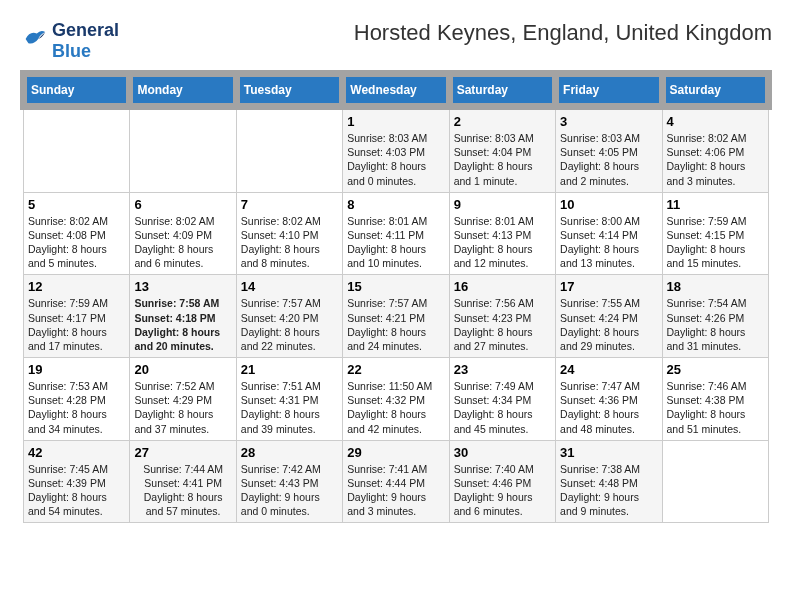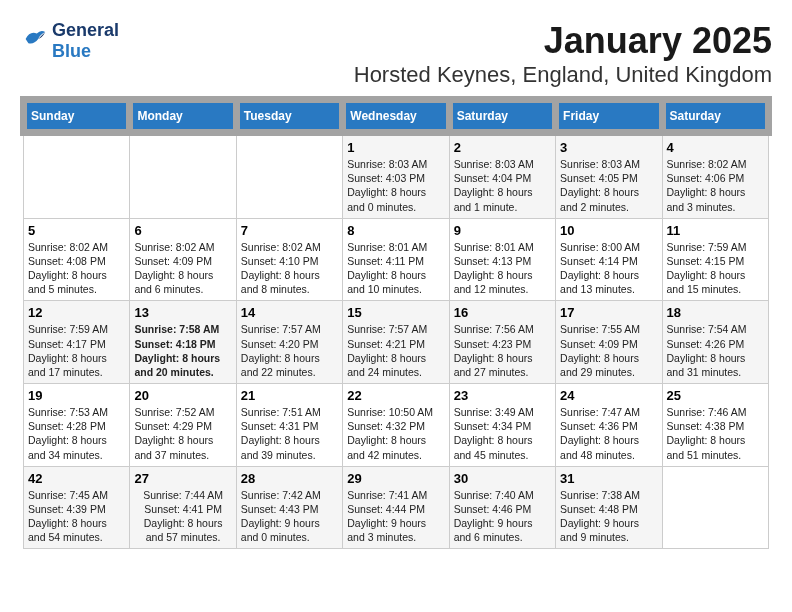--- a/index.html
+++ b/index.html
@@ -104,21 +104,20 @@
         <path d="M8,20 Q14,8 24,12 Q30,6 36,10 Q28,14 26,20 Q20,28 12,26 Z" fill="#2979c2"></path>
         <path d="M26,20 Q32,18 36,10 Q30,16 26,20Z" fill="#1a3a6b"></path>
       </svg>
     </div>
     <div class="logo-lines">
       <span class="logo-general">General</span>
       <span class="logo-blue">Blue</span>
     </div>
   </div>
   <div class="title-block">
-    <h1>January 2025</h1>
     <h2>Horsted Keynes, England, United Kingdom</h2>
   </div>
 </div>
 
 <table>
   <thead>
     <tr id="header-row">
         <th>Sunday</th>
         <th>Monday</th>
         <th>Tuesday</th>
@@ -245,21 +244,21 @@
         <td>
           <div class="day-num">16</div>
           <div class="day-info" style="white-space: pre-line;">Sunrise: 7:56 AM
 Sunset: 4:23 PM
 Daylight: 8 hours
 and 27 minutes.</div>
         </td>
         <td>
           <div class="day-num">17</div>
           <div class="day-info" style="white-space: pre-line;">Sunrise: 7:55 AM
-Sunset: 4:09 PM
+Sunset: 4:24 PM
 Daylight: 8 hours
 and 29 minutes.</div>
         </td>
         <td>
           <div class="day-num">18</div>
           <div class="day-info" style="white-space: pre-line;">Sunrise: 7:54 AM
 Sunset: 4:26 PM
 Daylight: 8 hours
 and 31 minutes.</div>
         </td>
@@ -281,28 +280,28 @@
         </td>
         <td>
           <div class="day-num">21</div>
           <div class="day-info" style="white-space: pre-line;">Sunrise: 7:51 AM
 Sunset: 4:31 PM
 Daylight: 8 hours
 and 39 minutes.</div>
         </td>
         <td>
           <div class="day-num">22</div>
-          <div class="day-info" style="white-space: pre-line;">Sunrise: 10:50 AM
+          <div class="day-info" style="white-space: pre-line;">Sunrise: 11:50 AM
 Sunset: 4:32 PM
 Daylight: 8 hours
 and 42 minutes.</div>
         </td>
         <td>
           <div class="day-num">23</div>
-          <div class="day-info" style="white-space: pre-line;">Sunrise: 3:49 AM
+          <div class="day-info" style="white-space: pre-line;">Sunrise: 7:49 AM
 Sunset: 4:34 PM
 Daylight: 8 hours
 and 45 minutes.</div>
         </td>
         <td>
           <div class="day-num">24</div>
           <div class="day-info" style="white-space: pre-line;">Sunrise: 7:47 AM
 Sunset: 4:36 PM
 Daylight: 8 hours
 and 48 minutes.</div>

